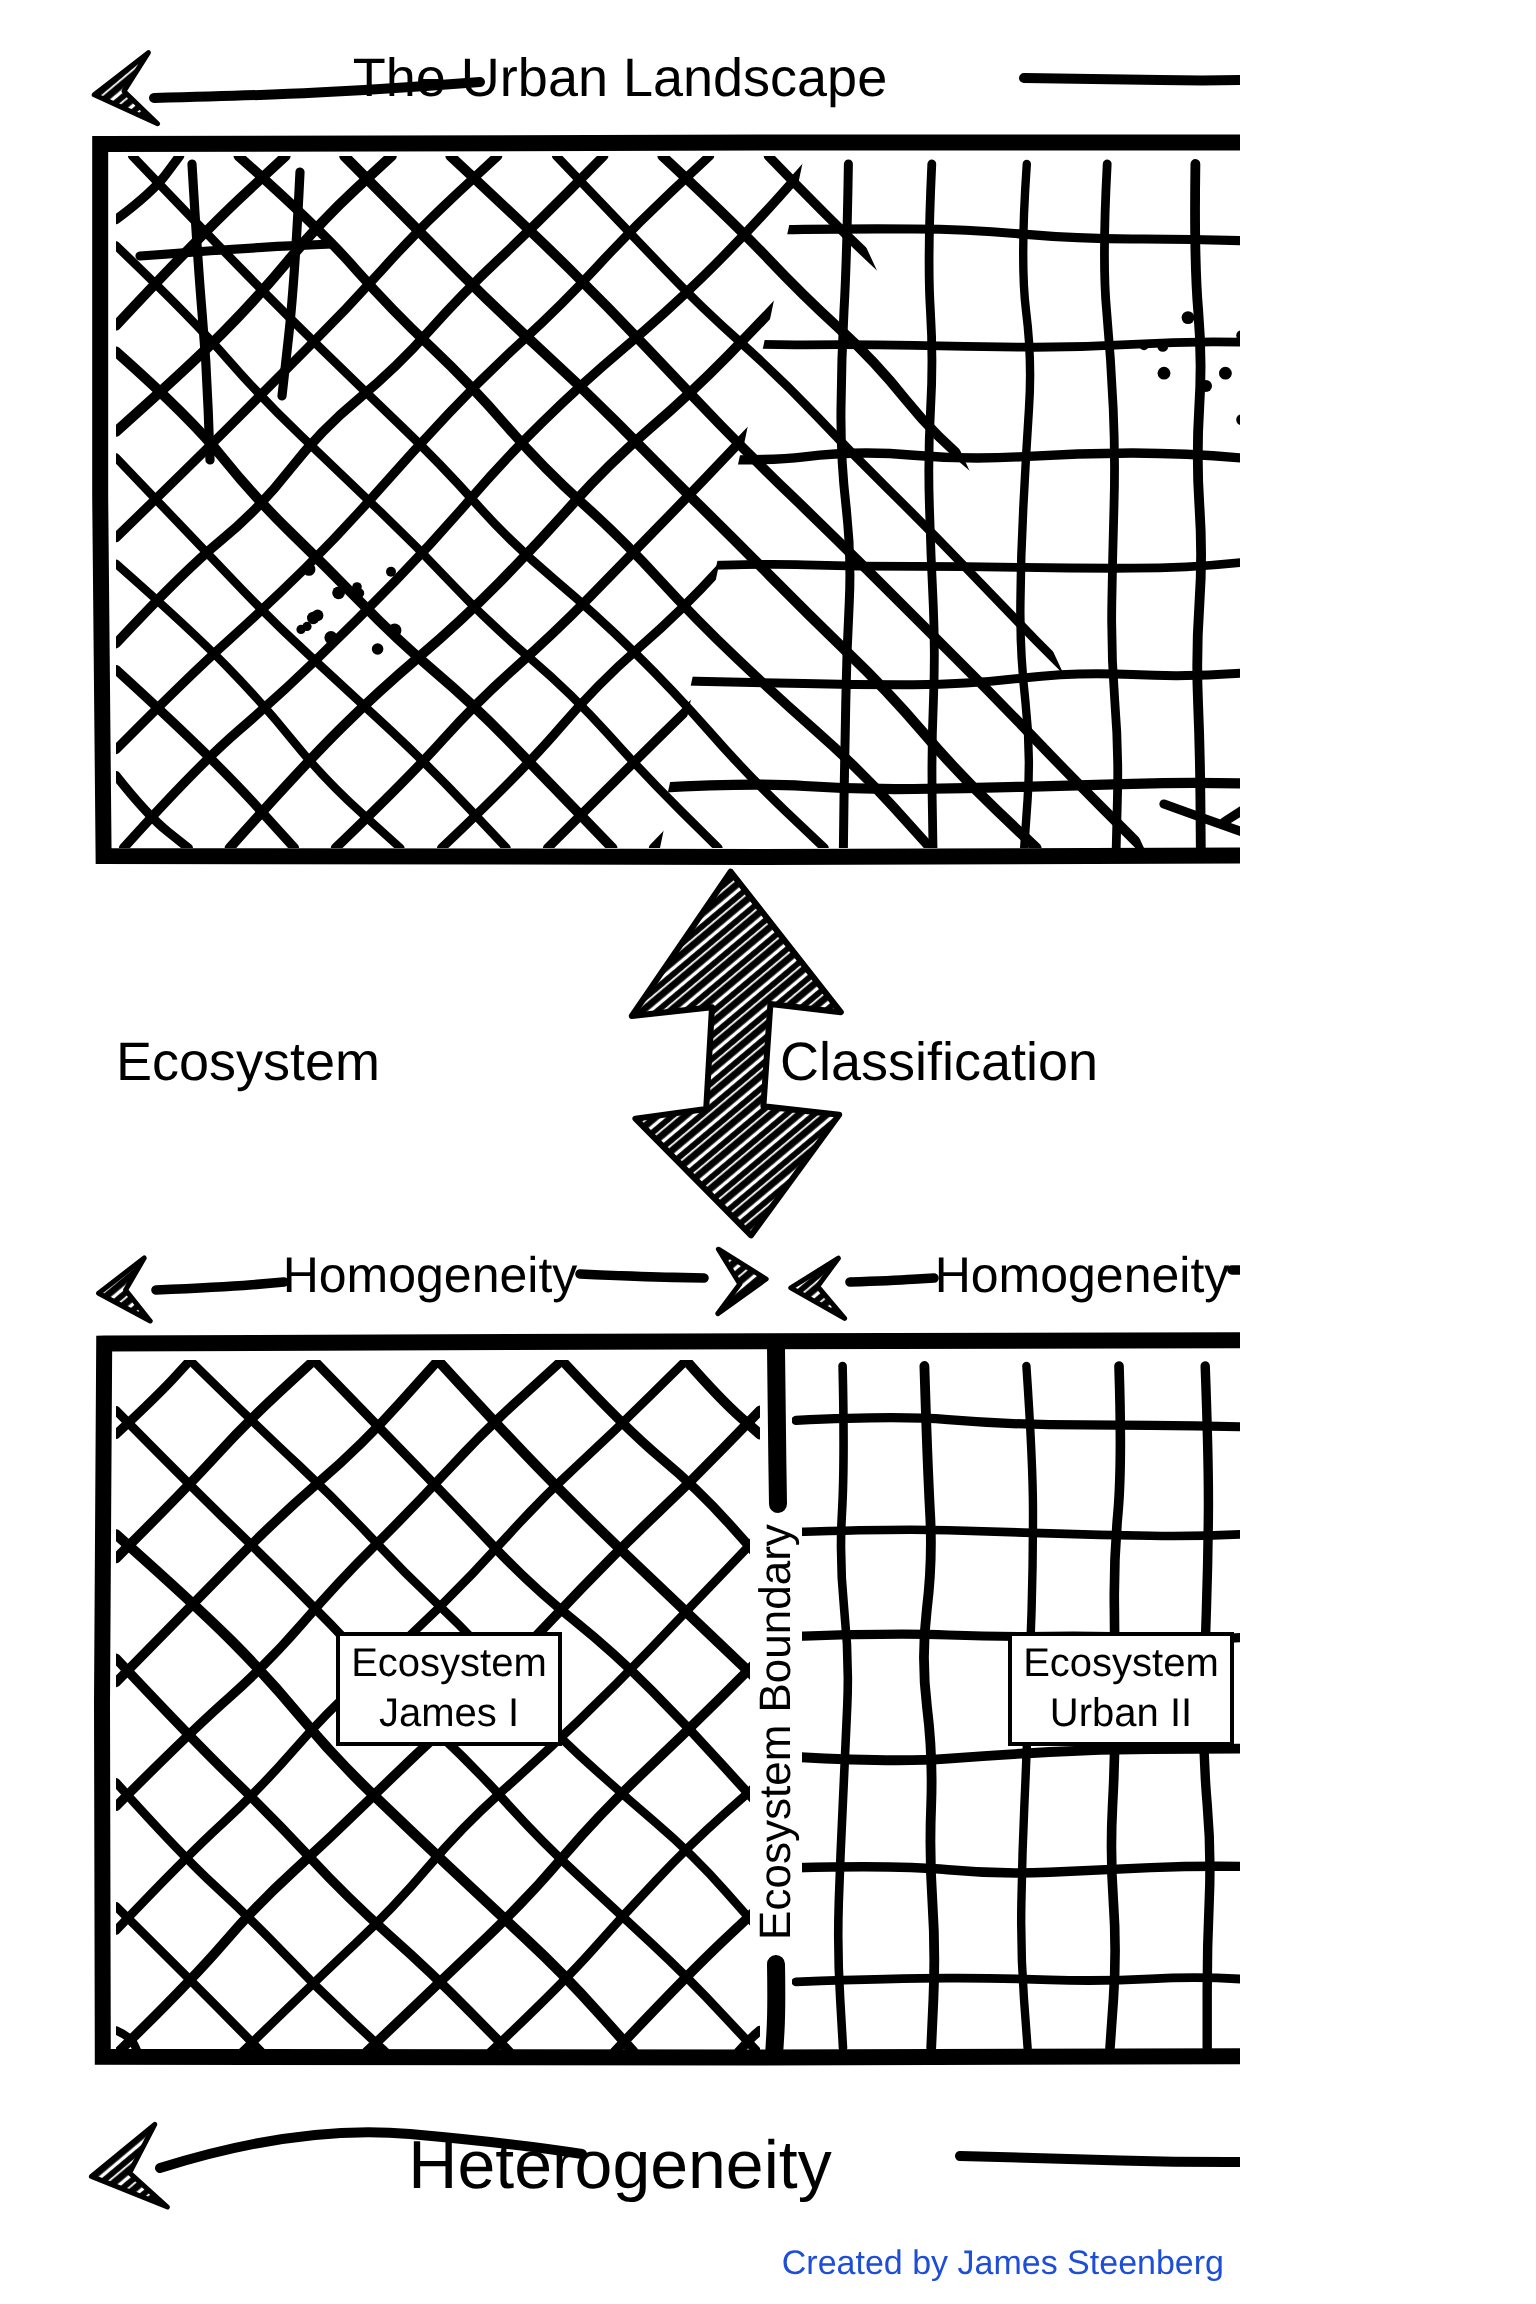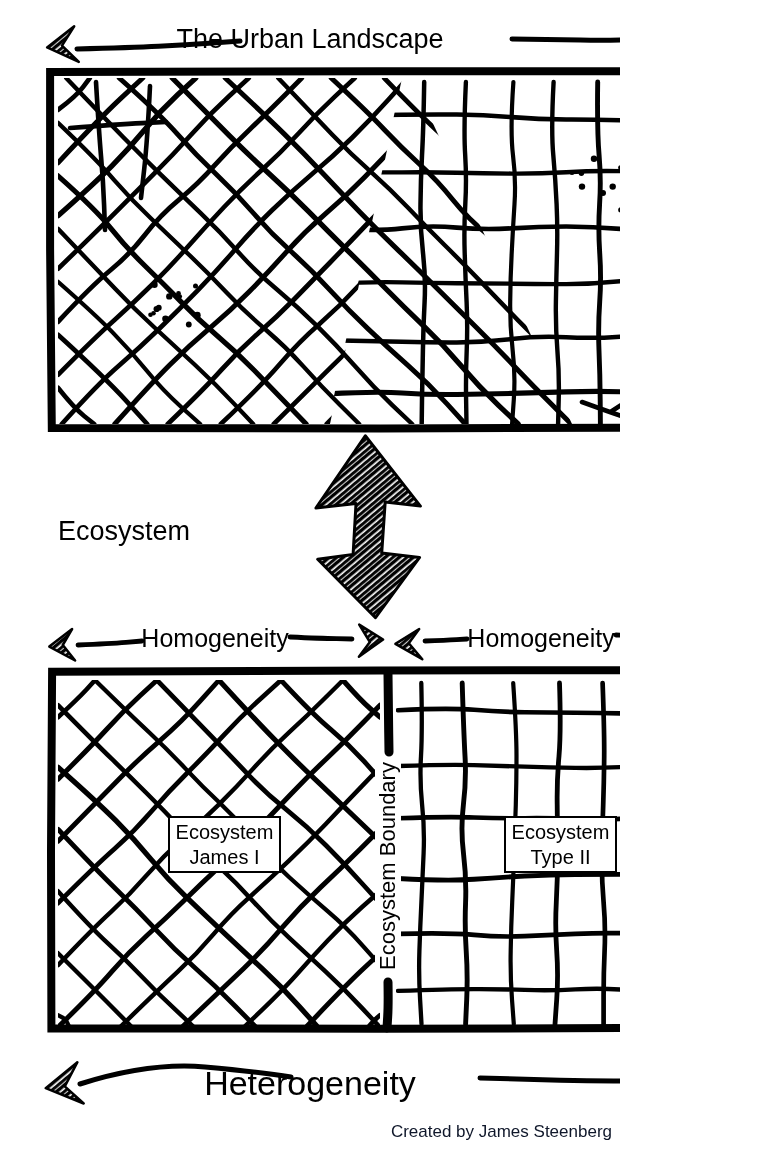--- a/index.html
+++ b/index.html
@@ -211,28 +211,29 @@
       <g>
         <polygon points="45.7,1088.2 77.4,1062.2 64.8,1086.4 83.7,1103.5" fill="url(#scribble)" stroke="#000000" stroke-width="2.5" stroke-linejoin="round"></polygon>
         <path d="M80 1084 Q150 1062 205 1067 Q260 1072 291 1077" fill="none" stroke="#000000" stroke-width="5" stroke-linecap="round" stroke-linejoin="round"></path>
         <path d="M480.0 1078.0 Q533.5 1079.5 560.2 1080.2 Q587.0 1081.0 613.7 1081.0 Q640.5 1081.1 667.2 1081.0 L694.0 1081.0" fill="none" stroke="#000000" stroke-width="5" stroke-linecap="round" stroke-linejoin="round"></path>
         <polygon points="734.8,1077.4 702.9,1100.2 716.4,1079.1 700.4,1059.9" fill="url(#scribble)" stroke="#000000" stroke-width="2.5" stroke-linejoin="round"></polygon>
       </g>
     </svg>
 
   <div class="label title">The Urban Landscape</div>
   <div class="label eco">Ecosystem</div>
+  <div class="label cls">Classification</div>
   <div class="label homoL">Homogeneity</div>
   <div class="label homoR">Homogeneity</div>
   <div class="label boundary">Ecosystem Boundary</div>
 
   <div class="typebox type1">
     <div>Ecosystem</div>
     <div>James I</div>
   </div>
   <div class="typebox type2">
     <div>Ecosystem</div>
-    <div>Type II</div>
+    <div>Urban II</div>
   </div>
 
   <div class="label hetero">Heterogeneity</div>
-  <div class="label credit" style="color: #0f172a;">Created by James Steenberg</div>
+  <div class="label credit" style="color: #1d4ed8;">Created by James Steenberg</div>
 </div>
 
 </body></html>

